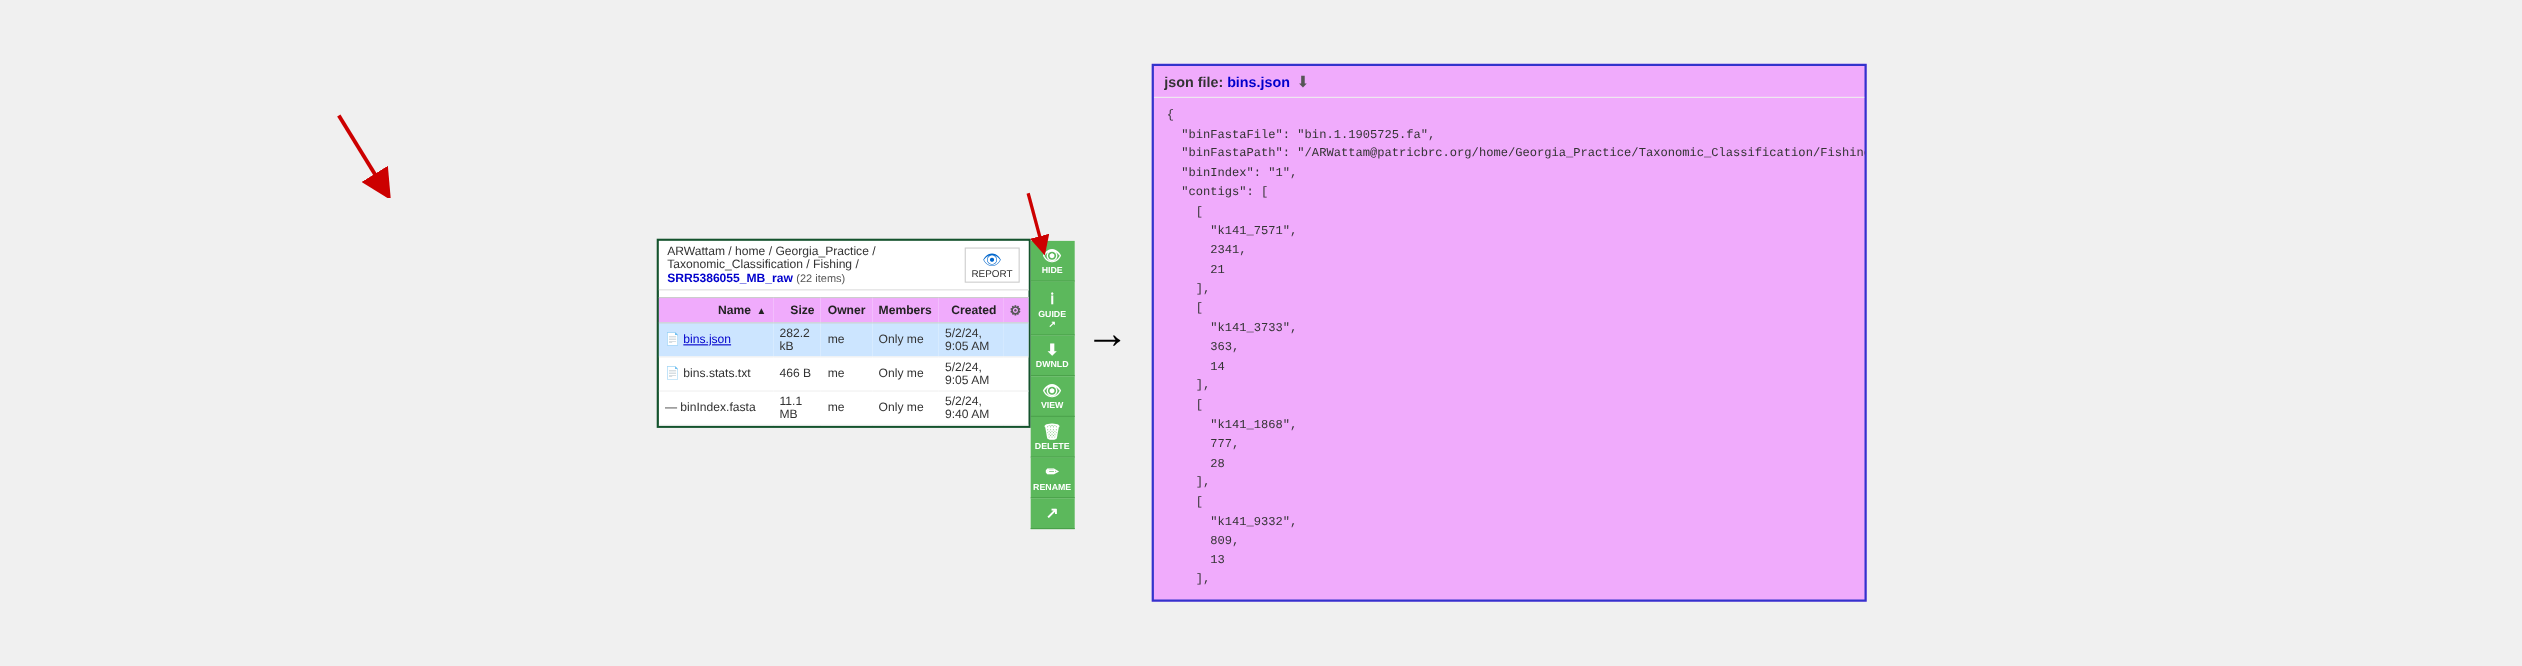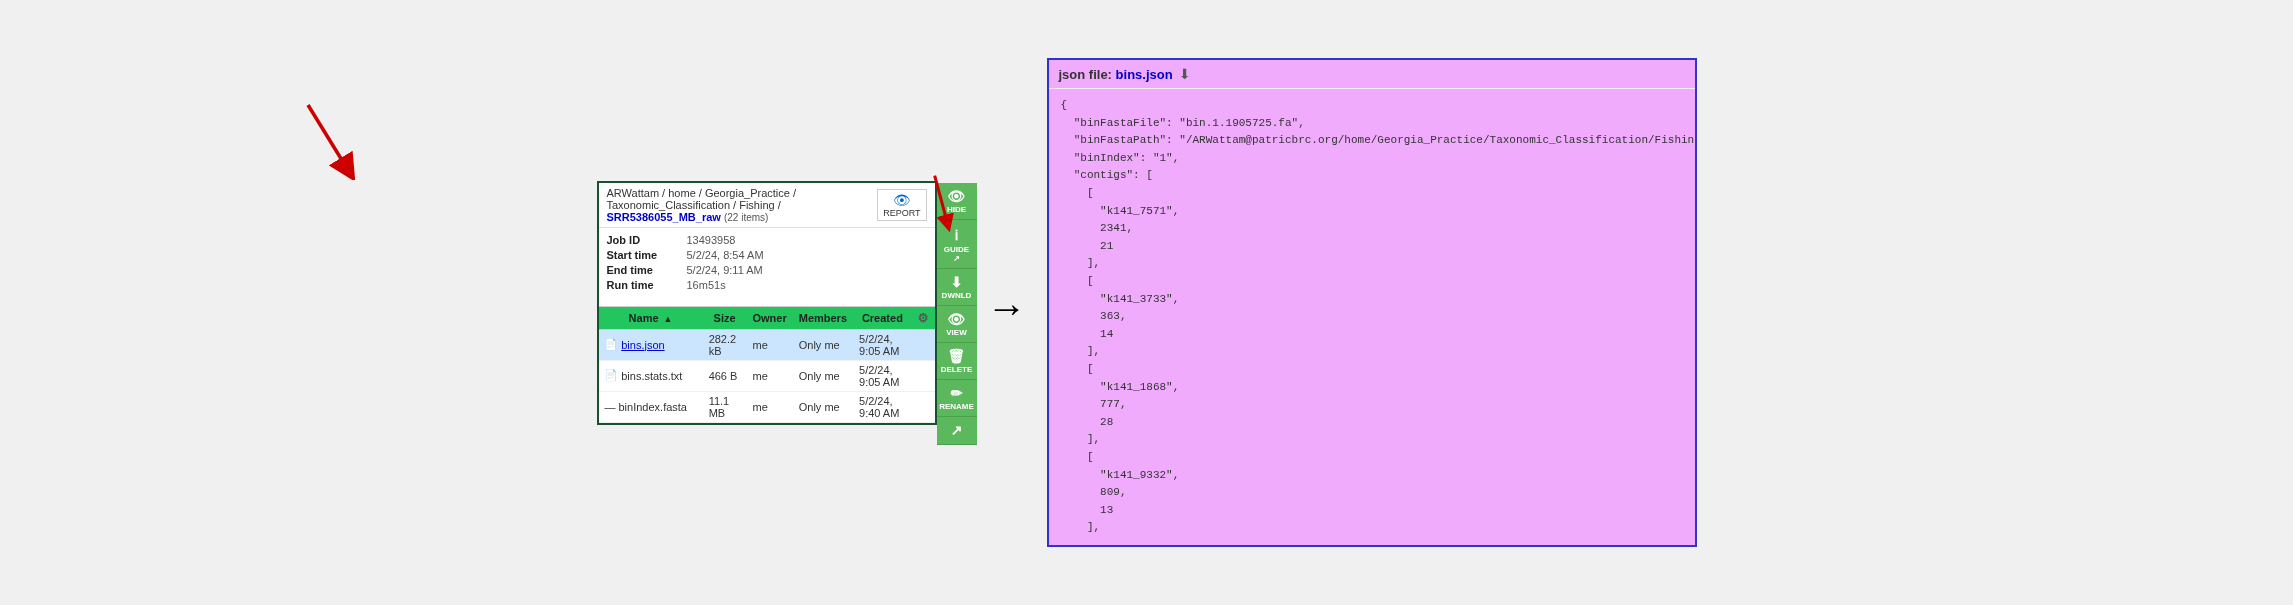--- a/index.html
+++ b/index.html
@@ -88,25 +88,25 @@
     }
     .params-row .arrow { margin-right: 4px; }
 
     
     .file-table {
       width: 100%;
       border-collapse: collapse;
       margin-top: 6px;
     }
     .file-table th {
-      background: #22c55e;
+      background: #f0abfc;
       border-top: 1px solid #ccc;
       border-bottom: 1px solid #ccc;
       padding: 4px 6px;
-      text-align: center;
+      text-align: right;
       font-size: 11px;
       font-weight: bold;
       color: #222;
     }
     .file-table td {
       padding: 3px 6px;
       font-size: 11px;
       border-bottom: 1px solid #f0f0f0;
       color: #333;
     }
@@ -210,38 +210,20 @@
       <div class="breadcrumb-text">
         <span class="path">ARWattam / home / Georgia_Practice / Taxonomic_Classification / Fishing / </span><span class="highlight">SRR5386055_MB_raw</span>
         <span class="breadcrumb-count"> (22 items)</span>
       </div>
       <button class="report-btn">
         <span class="report-icon">👁</span>
         <span>REPORT</span>
       </button>
     </div>
 
-    <div class="job-info">
-      <div class="job-row">
-        <div class="job-label">Job ID</div>
-        <div class="job-value">13493958</div>
-      </div>
-      <div class="job-row">
-        <div class="job-label">Start time</div>
-        <div class="job-value">5/2/24, 8:54 AM</div>
-      </div>
-      <div class="job-row">
-        <div class="job-label">End time</div>
-        <div class="job-value">5/2/24, 9:11 AM</div>
-      </div>
-      <div class="job-row">
-        <div class="job-label">Run time</div>
-        <div class="job-value">16m51s</div>
-      </div>
-    </div>
 
 
     <table class="file-table">
       <thead>
         <tr>
           <th class="th-name-col">Name <span class="sort-arrow">▲</span></th>
           <th class="th-size-col">Size</th>
           <th class="th-owner-col">Owner</th>
           <th class="th-members-col">Members</th>
           <th class="th-created-col">Created</th>

